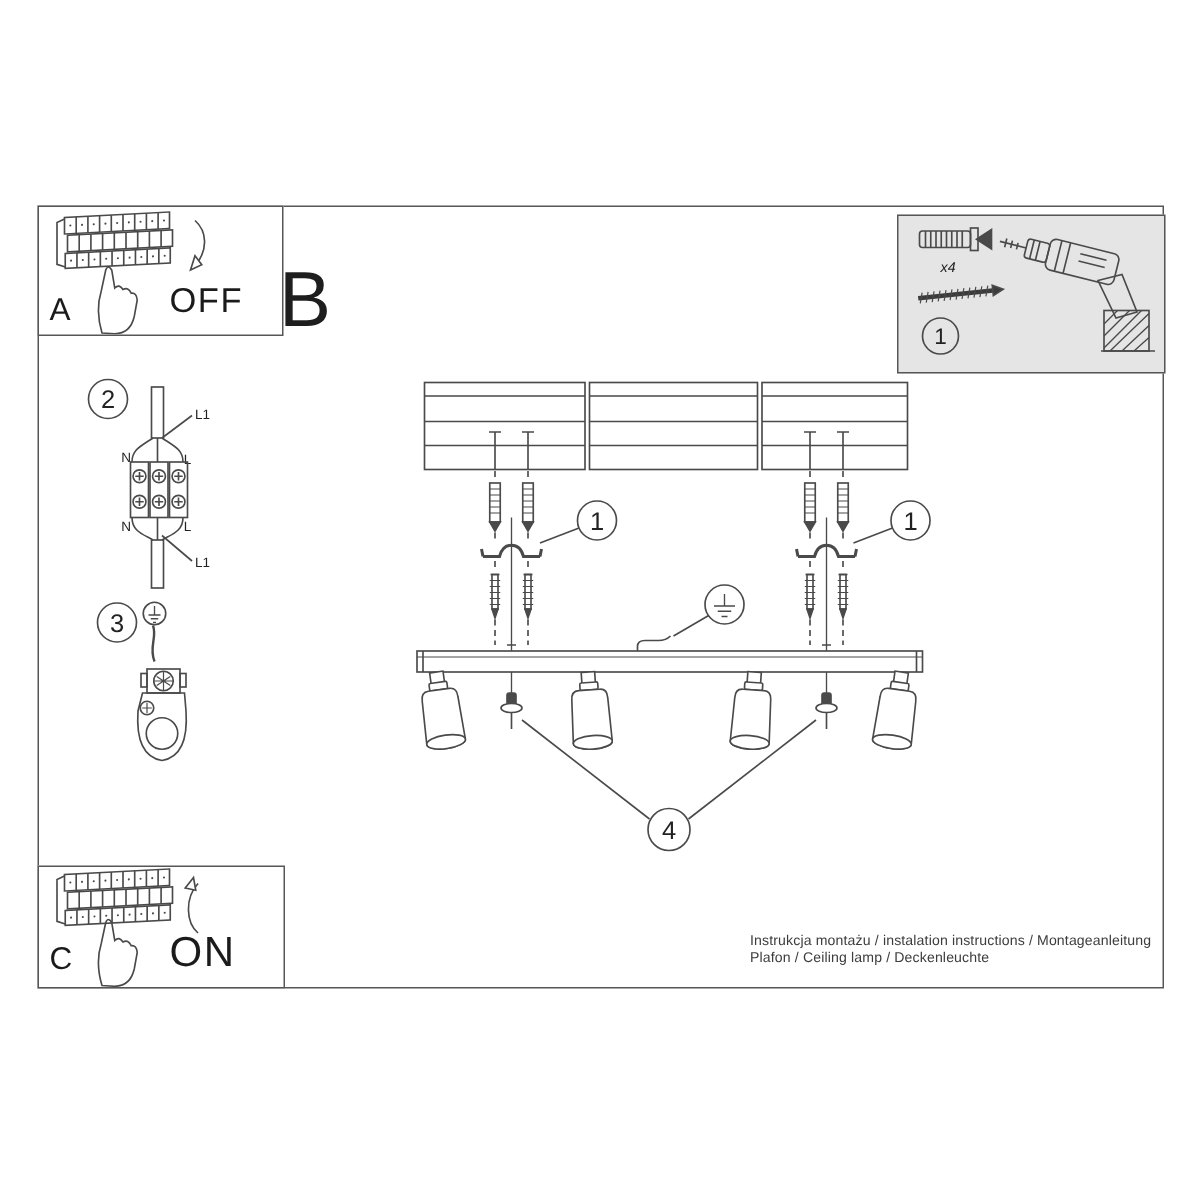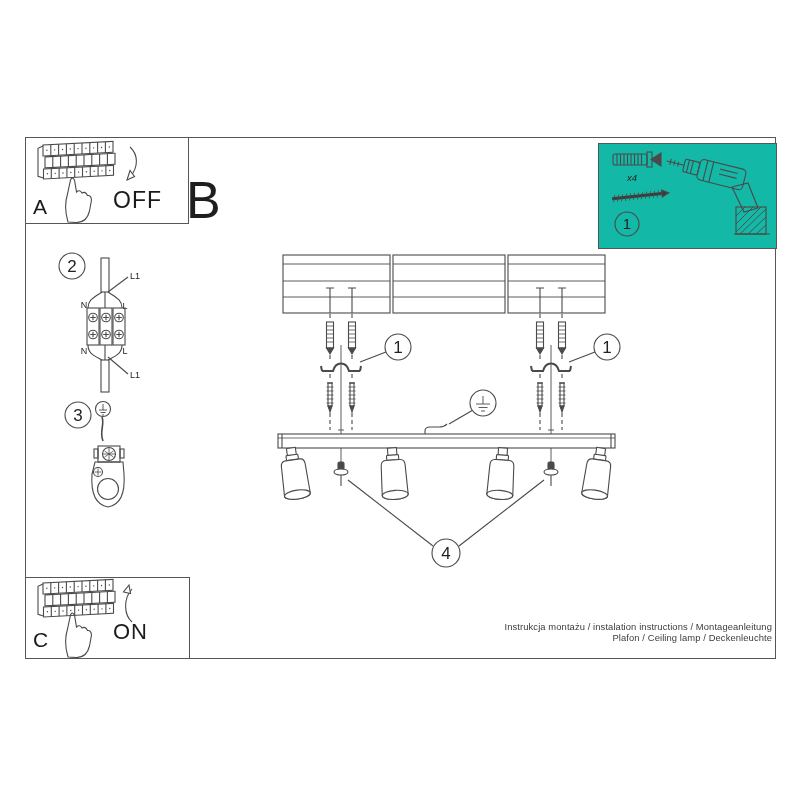--- a/index.html
+++ b/index.html
@@ -7,25 +7,25 @@
     width:800px;height:800px;background:#ffffff;position:relative;overflow:hidden;
     font-family:"Liberation Sans",sans-serif;color:#222;
   }
   .abs{position:absolute;}
   .frame{
     left:25px;top:137px;width:749px;height:520px;
     border:1px solid #565656;background:#fff;
   }
   .panelA{left:25px;top:137px;width:162px;height:85px;border:1px solid #565656;background:#fff;}
   .panelC{left:25px;top:577px;width:163px;height:80px;border:1px solid #565656;background:#fff;}
-  .partsBox{left:598px;top:143px;width:177px;height:104px;border:1px solid #565656;background:#14b8a6;}
+  .partsBox{left:598px;top:143px;width:177px;height:104px;border:1px solid #565656;background:#e5e5e5;}
   .bigB{left:186px;top:174px;font-size:52px;line-height:1;color:#1e1e1e;}
   .cornerLetter{font-size:21px;color:#1b1b1b;}
   .stateTxt{font-size:23px;letter-spacing:1px;color:#1b1b1b;}
-  .footer{left:500px;top:621px;width:272px;font-size:9.4px;line-height:11.4px;color:#3c3c3c;letter-spacing:0.1px;text-align:right;}
+  .footer{left:500px;top:621px;width:272px;font-size:9.4px;line-height:11.4px;color:#3c3c3c;letter-spacing:0.1px;}
   svg{display:block;}
   svg text{fill:#222;stroke:none;font-family:"Liberation Sans",sans-serif;}
   .stepNum{font-size:17px;}
   .stepNumS{font-size:15px;}
   .wireLbl{font-size:9px;}
   .qty{font-size:9.5px;font-style:italic;}
 </style>
 </head>
 <body>
 
@@ -338,19 +338,19 @@
     </g>
     <g transform="translate(28,26)">
       <path d="M14,53 C11,43 11,33 13.5,25 L16.5,11 Q18,7 20.5,11 L22.5,23 Q25.5,20 28,24 Q31.5,22 33.5,26.5 Q37,26 37.5,31 L35.5,42 C33.5,50.5 28.5,53.5 22.5,53.5 Z"></path>
     </g>
     <g>
       <path d="M106,44 C98,37 97,21 106,11"></path>
       <polygon points="103,7 97.5,14 104.5,15.5" fill="#ffffff"></polygon>
     </g>
   </svg>
   <div class="abs cornerLetter" style="left:7px;top:50px;">C</div>
-  <div class="abs stateTxt" style="left:87px;top:41px;font-size:22px;">ON</div>
+  <div class="abs stateTxt" style="left:87px;top:41px;font-size:28px;">ON</div>
 </div>
 
 <div class="abs footer">
   <div>Instrukcja montażu / instalation instructions / Montageanleitung</div>
   <div>Plafon / Ceiling lamp / Deckenleuchte</div>
 </div>
 
 </body></html>

